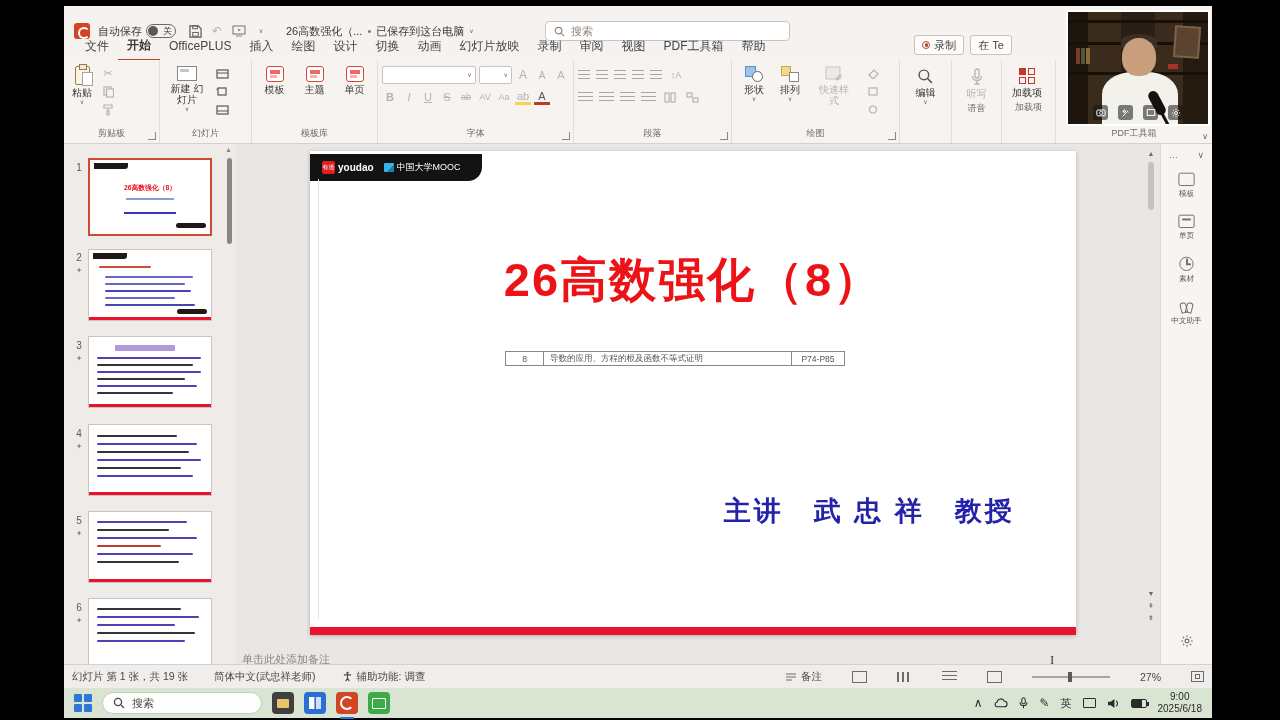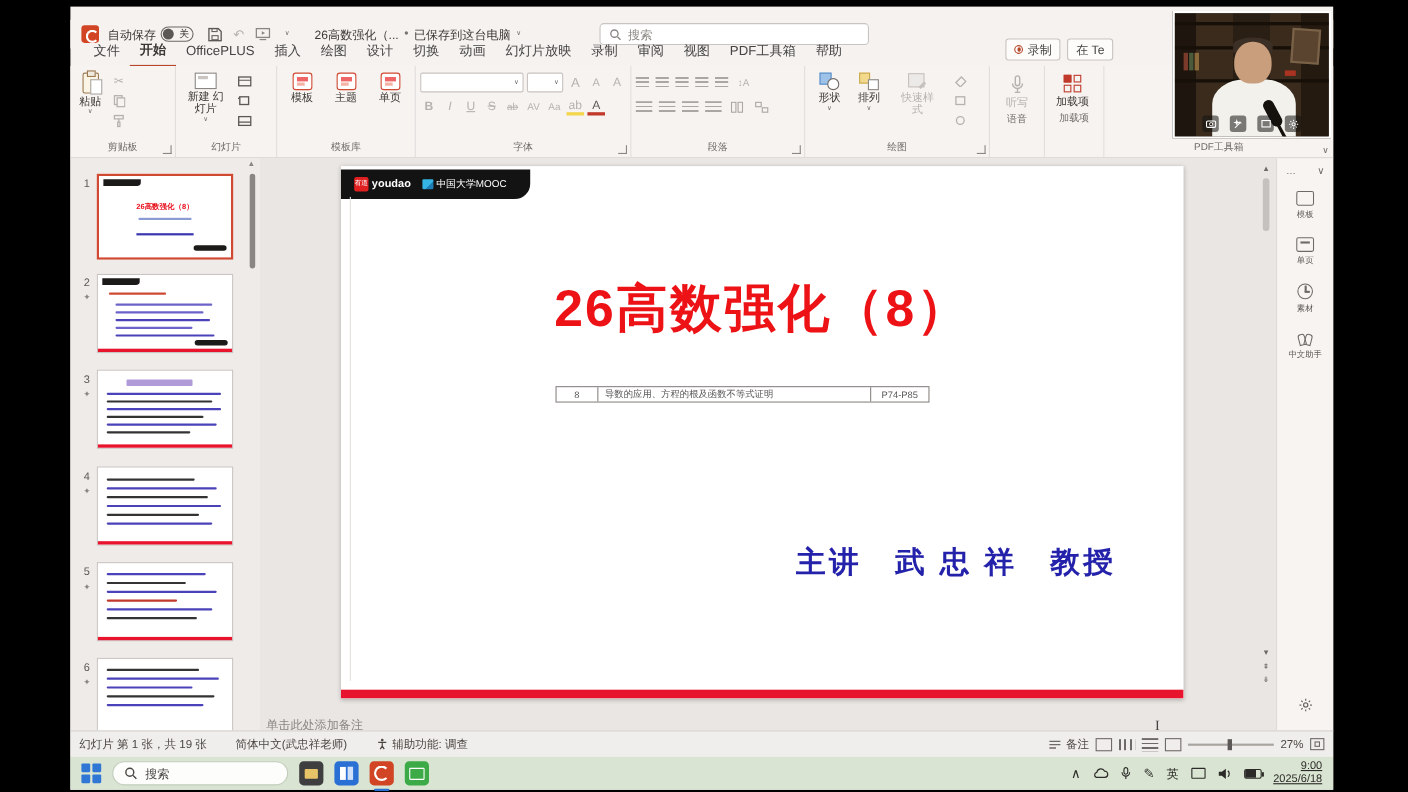--- a/index.html
+++ b/index.html
@@ -111,21 +111,21 @@
   .rp-ico.pie:before { content:""; position:absolute; left:6px; top:1px; width:1.5px; height:6px; background:#6e6a67; }
   .rp-ico.pie:after { content:""; position:absolute; left:6px; top:6px; width:5px; height:1.5px; background:#6e6a67; }
   .rp-ico.hands { border:none; } 
   .rp-ico.hands:before { content:""; position:absolute; left:2px; top:3px; width:5px; height:9px; border:1.3px solid #6e6a67; border-radius:3px 3px 0 0; transform:rotate(-15deg); }
   .rp-ico.hands:after { content:""; position:absolute; right:2px; top:3px; width:5px; height:9px; border:1.3px solid #6e6a67; border-radius:3px 3px 0 0; transform:rotate(15deg); }
   .rp-gear { position:absolute; left:0; width:100%; top:490px; text-align:center; }
 
   
   .statusbar { position:absolute; left:0; top:658px; width:100%; height:24px; background:#f0eeec; border-top:1px solid #d5d1cf; display:flex; align-items:center; font-size:10.5px; color:#4a4642; padding:0 8px; }
   .sb-item { margin-right:26px; display:flex; align-items:center; gap:4px; white-space:nowrap; }
-  .sb-right { margin-left:auto; display:flex; align-items:center; gap:6px; }
+  .sb-right { margin-left:auto; display:flex; align-items:center; gap:30px; }
   .viewico { width:15px; height:12px; border:1.2px solid #6e6a67; position:relative; }
   .viewico.grid { background:repeating-linear-gradient(90deg,#6e6a67 0 2px,transparent 2px 5px); border:none; height:10px; }
   .zoomslider { width:78px; height:2px; background:#a8a4a0; position:relative; }
   .zoomslider .knob { position:absolute; left:46%; top:-4px; width:4px; height:10px; background:#5c5855; }
   .fitico { width:13px; height:11px; border:1.2px solid #6e6a67; position:relative; }
   .fitico:before { content:""; position:absolute; left:3px; top:2px; right:3px; bottom:2px; border:1px solid #6e6a67; }
 
   
   .taskbar { position:absolute; left:0; top:682px; width:100%; height:30px; background:#d9e5d2; display:flex; align-items:center; padding:0 10px; gap:10px; }
   .startbtn { width:18px; height:18px; display:grid; grid-template-columns:8px 8px; grid-template-rows:8px 8px; gap:1.5px; }
@@ -135,21 +135,21 @@
   .ti-files { background:#3f3f3f; } .ti-files:before { content:""; width:12px; height:9px; background:#e8c468; border-radius:1px; }
   .ti-blue { background:#2a6fd4; } .ti-blue:before { content:""; width:12px; height:12px; background:#fff; clip-path:polygon(0 0,45% 0,45% 100%,0 100%); } .ti-blue:after { content:""; position:absolute; right:5px; width:5px; height:12px; background:#cfe0f8; }
   .ti-ppt { background:#d14424; } .ti-ppt:before { content:""; width:10px; height:10px; border:2.2px solid #fff; border-radius:50%; border-right-color:transparent; }
   .ti-ppt .run { position:absolute; bottom:-5px; left:4px; width:14px; height:2.5px; background:#2a6fd4; border-radius:2px; }
   .ti-green { background:#3cab47; } .ti-green:before { content:""; width:12px; height:9px; border:1.6px solid #fff; border-radius:1px; }
   .tray { margin-left:auto; display:flex; align-items:center; gap:11px; color:#2c2a28; font-size:11px; }
   .tray .glyph { font-size:12px; }
   .battery { width:16px; height:9px; border:1.2px solid #2c2a28; border-radius:2px; position:relative; background:linear-gradient(90deg,#2c2a28 0 70%,transparent 70%); }
   .battery:after { content:""; position:absolute; right:-3px; top:2px; width:2px; height:4px; background:#2c2a28; }
   .displayico { width:13px; height:10px; border:1.3px solid #2c2a28; border-radius:1px; }
-  .datetime { text-align:right; font-size:10px; line-height:12px;text-decoration:underline; }
+  .datetime { text-align:center; font-size:10px; line-height:12px; }
 
   
   .webcam { position:absolute; left:1002px; top:4px; width:144px; height:116px; background:#30241a; border:2px solid #fff; z-index:50; overflow:hidden; }
   .wc-bg { position:absolute; inset:0; background:linear-gradient(90deg,#1e150e 0 14%,#3a2b1c 14% 38%,#2a1f14 38% 62%,#3a2b1c 62% 82%,#241a10 82%); }
   .wc-shelf { position:absolute; left:0; top:30px; width:100%; height:3px; background:#171008; box-shadow:0 30px 0 #171008, 0 -22px 0 #171008; }
   .wc-frame { position:absolute; right:8px; top:14px; width:26px; height:32px; background:#5a4430; border:2px solid #7a6248; transform:rotate(4deg); }
   .wc-book { position:absolute; width:4px; height:16px; top:36px; }
   .wc-head { position:absolute; left:54px; top:26px; width:34px; height:38px; background:#c99e7c; border-radius:48% 48% 44% 44%; }
   .wc-hair { position:absolute; left:53px; top:22px; width:36px; height:14px; background:#3c2f26; border-radius:50% 50% 0 0; }
   .wc-shirt { position:absolute; left:34px; top:60px; width:76px; height:56px; background:#f3f1ec; border-radius:40% 40% 0 0; }
@@ -411,20 +411,30 @@
             <svg width="12" height="11" viewBox="0 0 12 11">
                 <circle cx="6" cy="5.5" r="3.5" fill="none" stroke="#b6b2af" stroke-width="1.2"></circle>
               </svg>
           </span>
         </div>
       </div>
       <div class="rg-label">绘图</div>
       <span class="launch"></span>
     </div>
 
+    <div class="rgroup" style="width:52px">
+      <div class="bigbtn" style="margin-top:2px">
+        <svg width="17" height="17" viewBox="0 0 16 16">
+            <circle cx="6.5" cy="6.5" r="4.5" fill="none" stroke="#5c5855" stroke-width="1.4"></circle>
+            <path d="M10 10l4 4" stroke="#5c5855" stroke-width="1.4"></path>
+          </svg>
+        <span>编辑</span>
+        <span class="chev">∨</span>
+      </div>
+    </div>
 
     <div class="rgroup" style="width:50px">
       <div class="bigbtn gray" style="margin-top:2px">
         <svg width="14" height="18" viewBox="0 0 14 18">
             <rect x="5" y="1" width="4" height="9" rx="2" fill="none" stroke="#b6b2af" stroke-width="1.3"></rect>
             <path d="M2.5 8a4.5 4.5 0 0 0 9 0M7 12.5V16M4.5 16h5" fill="none" stroke="#b6b2af" stroke-width="1.3"></path>
           </svg>
         <span>听写</span>
       </div>
       <div class="rg-label">语音</div>

